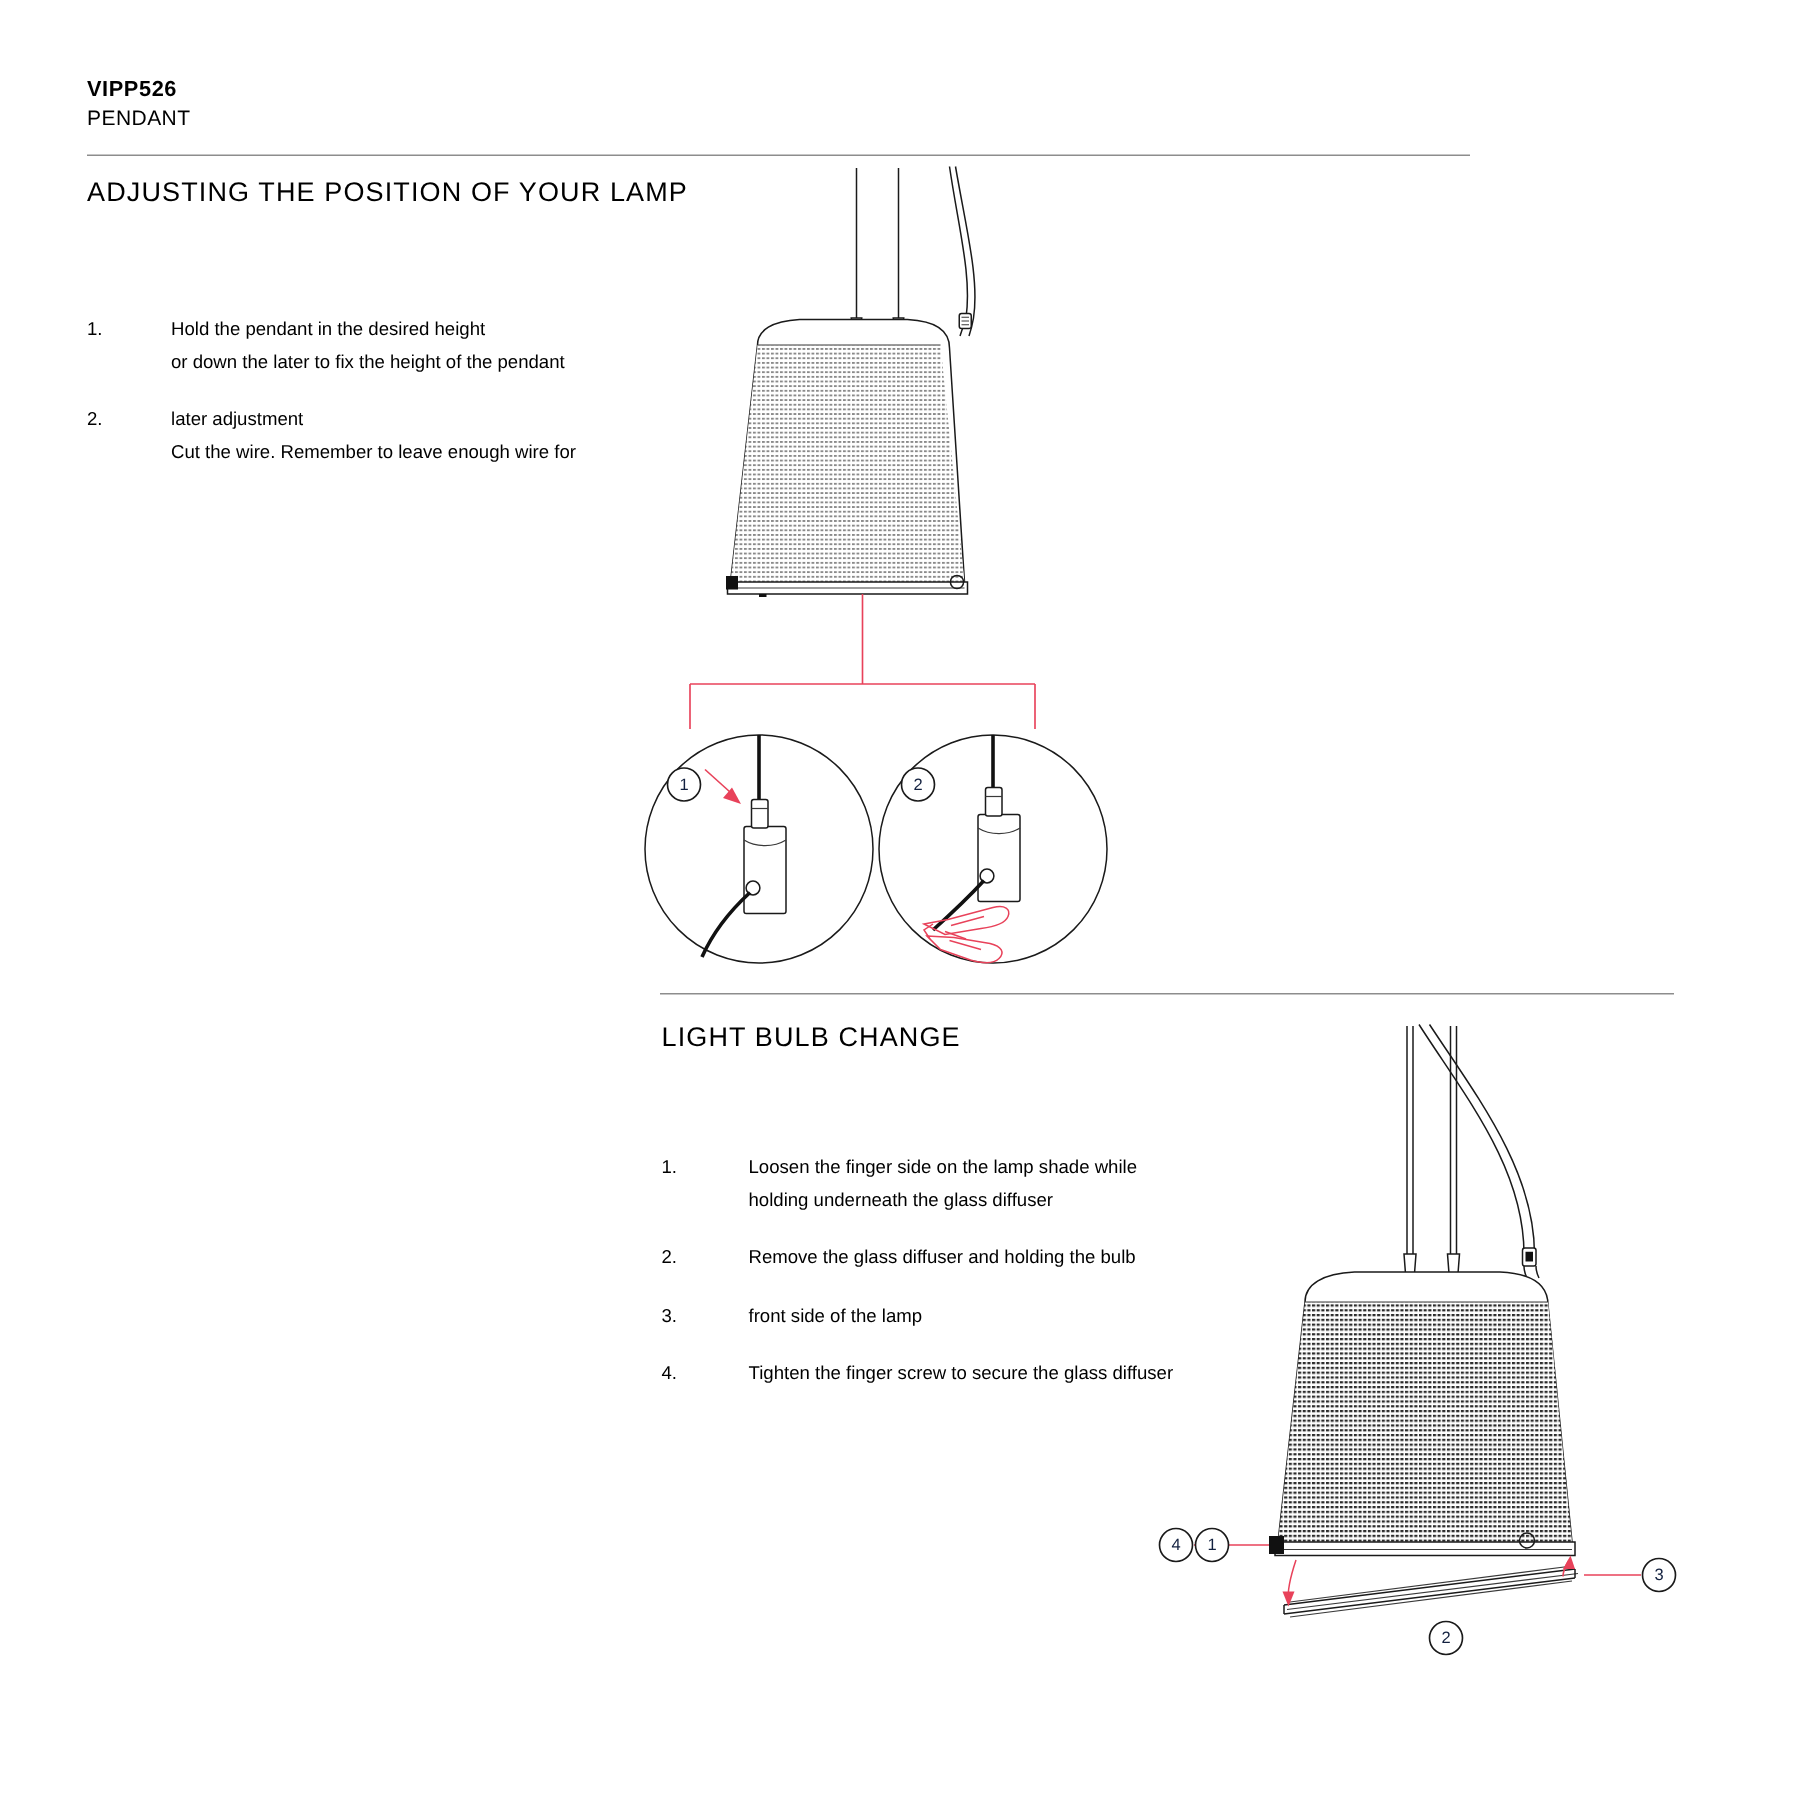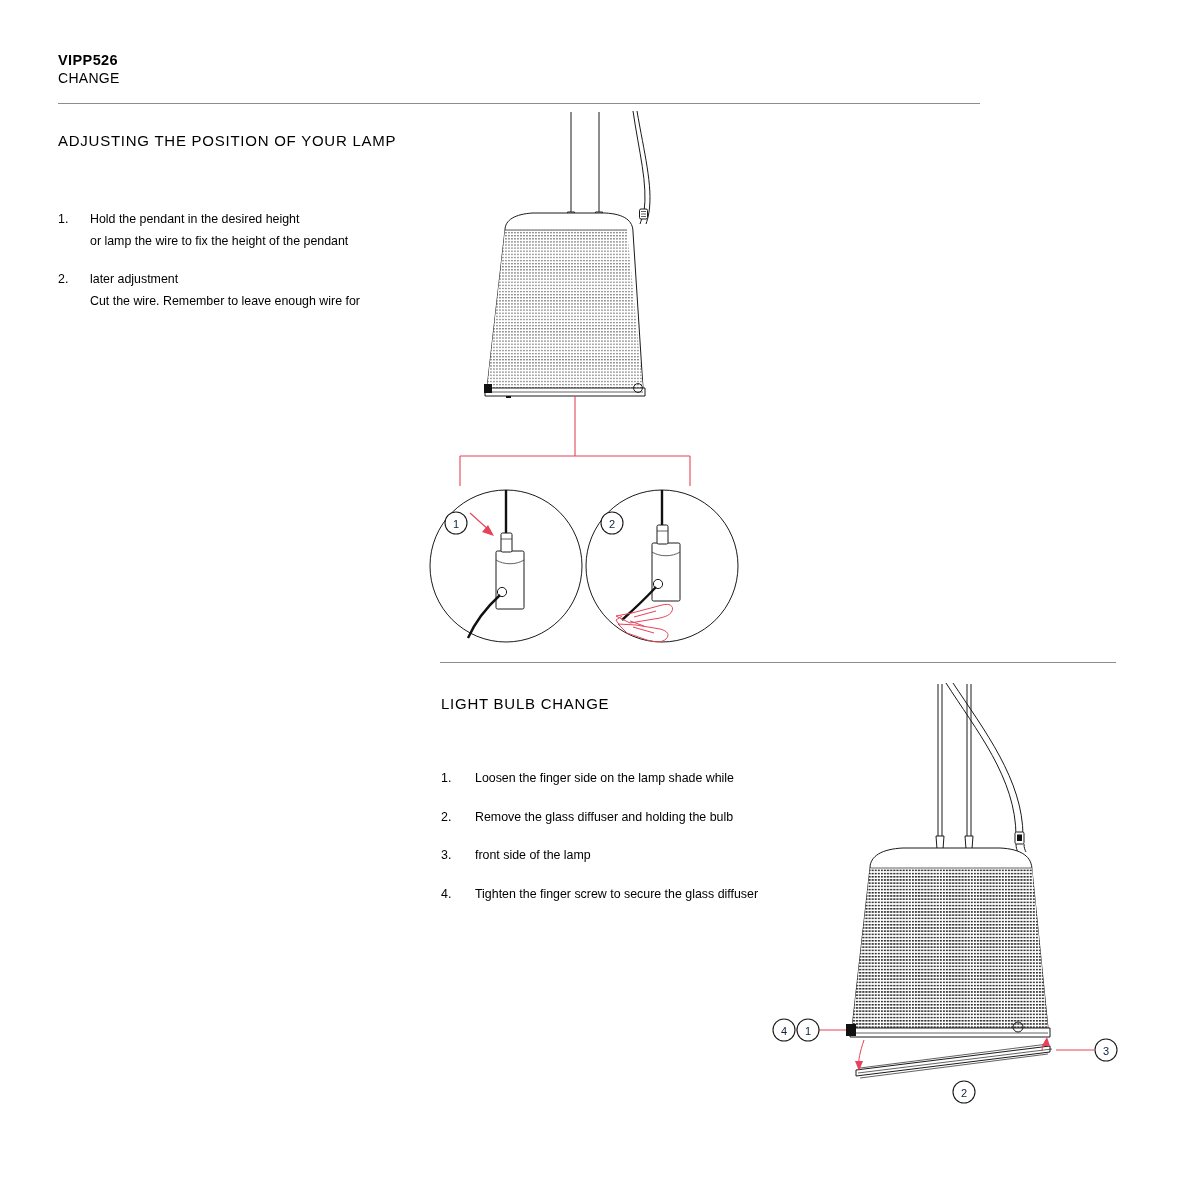--- a/index.html
+++ b/index.html
@@ -38,25 +38,24 @@
   .rule {
     position: absolute;
     height: 1px;
     background: #8d8d8d;
   }
   .rule-top { left: 58px; top: 103px; width: 922px; }
   .rule-mid { left: 440px; top: 662px; width: 676px; }
 
   .section-head {
     position: absolute;
-    font-size: 15px;
+    font-size: 18px;
     letter-spacing: 0.75px;
     line-height: 16px;
     white-space: nowrap;
-    margin-top: 13px;
   }
   .head-adjust { left: 58px; top: 120px; }
   .head-bulb   { left: 441px; top: 683px; }
 
   
   .steps { position: absolute; }
   .steps-top { left: 58px; top: 209px; width: 380px; }
   .steps-bottom { left: 441px; top: 768px; width: 400px; }
 
   .step { position: relative; margin-bottom: 17px; }
@@ -67,20 +66,21 @@
     top: 0;
     font-size: 12.4px;
     line-height: 21.5px;
   }
   .steps-top .step-body { padding-left: 32px; }
   .steps-bottom .step-body { padding-left: 34px; }
   .step-line {
     font-size: 12.4px;
     line-height: 21.5px;
     white-space: nowrap;
+    margin-left: 24px;
   }
 
   
   svg.art { position: absolute; overflow: visible; }
   .art-top    { left: 430px; top: 108px; }
   .art-bottom { left: 760px; top: 668px; }
 
   .ln      { fill: none; stroke: #1a1a1a; stroke-width: 1; }
   .ln-thin { fill: none; stroke: #3a3a3a; stroke-width: 0.8; }
   .ln-red  { fill: none; stroke: #e8425a; stroke-width: 1.1; }
@@ -97,31 +97,31 @@
     text-anchor: middle;
     dominant-baseline: central;
   }
 </style>
 </head>
 <body>
 
 <div class="page">
 
   <div class="brand-title">VIPP526</div>
-  <div class="brand-sub">CHANGE</div>
+  <div class="brand-sub">PENDANT</div>
   <div class="rule rule-top"></div>
 
   <div class="section-head head-adjust">ADJUSTING THE POSITION OF YOUR LAMP</div>
 
   <div class="steps steps-top">
     <div class="step">
       <span class="step-num">1.</span>
       <div class="step-body">
         <div class="step-line">Hold the pendant in the desired height</div>
-        <div class="step-line">or lamp the wire to fix the height of the pendant</div>
+        <div class="step-line">or down the later to fix the height of the pendant</div>
       </div>
     </div>
     <div class="step">
       <span class="step-num">2.</span>
       <div class="step-body">
         <div class="step-line">later adjustment</div>
         <div class="step-line">Cut the wire. Remember to leave enough wire for</div>
       </div>
     </div>
   </div>
@@ -242,20 +242,21 @@
   </svg>
 
   <div class="rule rule-mid"></div>
   <div class="section-head head-bulb">LIGHT BULB CHANGE</div>
 
   <div class="steps steps-bottom">
     <div class="step">
       <span class="step-num">1.</span>
       <div class="step-body">
         <div class="step-line">Loosen the finger side on the lamp shade while</div>
+        <div class="step-line">holding underneath the glass diffuser</div>
       </div>
     </div>
     <div class="step">
       <span class="step-num">2.</span>
       <div class="step-body">
         <div class="step-line">Remove the glass diffuser and holding the bulb</div>
       </div>
     </div>
     <div class="step">
       <span class="step-num">3.</span>

